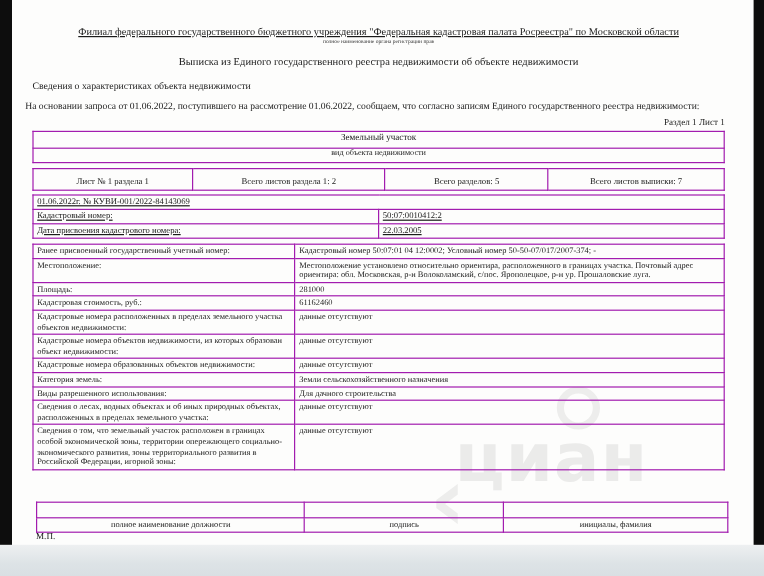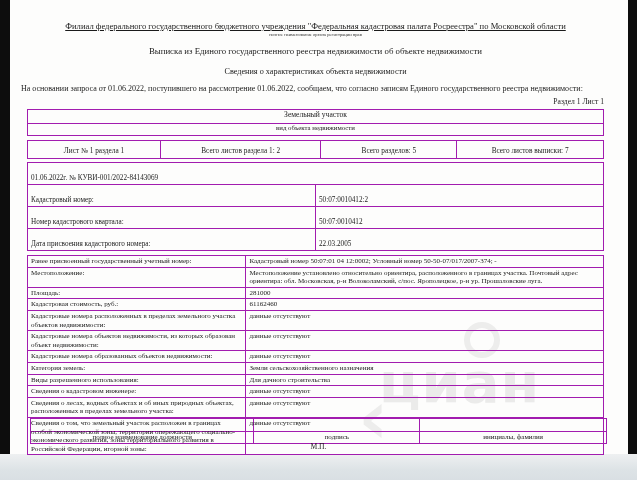--- a/index.html
+++ b/index.html
@@ -30,41 +30,41 @@
     border:6px solid #ededec;border-radius:50%;
   }
   .wm-angle{
     position:absolute;left:-2px;top:52px;
     font-family:"DejaVu Sans", sans-serif;font-weight:bold;font-size:74px;color:#ededec;
   }
   .content{position:absolute;left:27px;top:0;width:577px;z-index:2;}
   .org-line{margin-top:21px;text-align:center;font-size:8.6px;text-decoration:underline;}
   .org-caption{margin-top:1px;text-align:center;font-size:4.6px;color:#333;}
   .doc-title{margin-top:9px;text-align:center;font-size:8.8px;}
-  .section-title{margin-top:11px;text-align:center;font-size:8.2px;}
+  .section-title{margin-top:11px;text-align:left;font-size:8.2px;}
   .request-line{margin-top:8px;margin-left:-6px;margin-right:-6px;text-align:left;font-size:8px;}
   .section-sheet{margin-top:4px;text-align:right;font-size:7.6px;}
   table{border-collapse:collapse;width:100%;table-layout:fixed;background:transparent;}
   td{border:1px solid #a21caf;padding:0 3px;vertical-align:top;overflow:hidden;}
   .t1{margin-top:3px;}
   .t1 td{text-align:center;}
   .t1 .t1-main{font-size:7.6px;height:13px;}
   .t1 .t1-cap{font-size:6.8px;height:11px;}
   .t2{margin-top:4px;font-size:7.3px;}
   .t2 td{text-align:center;height:12px;padding-top:5px;}
   .t3{margin-top:3px;font-size:7.2px;}
-  .t3 td{height:10px;padding-top:11px;}
+  .t3 td{height:10px;padding-top:1px;text-decoration:underline;}
   .t4{margin-top:4px;font-size:7px;line-height:8.6px;}
   .t4 td{padding:1px 3px;}
   .col-label{width:36.7%;}
   .footer-table{position:absolute;left:30px;top:418px;width:577px;font-size:7px;}
   .footer-table .f-empty td{height:12px;}
   .footer-table .f-labels td{height:10px;text-align:center;padding-top:1px;}
   .fc1{width:39%;} .fc2{width:28.6%;} .fc3{width:32.4%;}
-  .stamp{position:absolute;left:30px;top:442px;width:577px;text-align:center;font-size:7.6px;z-index:2;}
+  .stamp{position:absolute;left:30px;top:442px;width:577px;text-align:left;font-size:7.6px;z-index:2;}
 </style>
 </head>
 <body>
 
 <div class="edge-strip edge-left"></div>
 <div class="edge-strip edge-right"></div>
 <div class="bottom-band"></div>
 
 <div class="watermark">
   <div class="wm-pin"></div>
@@ -106,24 +106,20 @@
   <table class="t3">
     <tbody>
         <tr>
           <td colspan="2">01.06.2022г. № КУВИ-001/2022-84143069</td>
         </tr>
     <tr>
       <td class="col-label">Кадастровый номер:</td>
       <td>50:07:0010412:2</td>
     </tr>
     <tr>
-      <td class="col-label">Номер кадастрового квартала:</td>
-      <td>50:07:0010412</td>
-    </tr>
-    <tr>
       <td class="col-label">Дата присвоения кадастрового номера:</td>
       <td>22.03.2005</td>
     </tr>
   </tbody>
     </table>
 
   <table class="t4">
     <tbody>
         <tr>
       <td class="col-label">Ранее присвоенный государственный учетный номер:</td>
@@ -155,24 +151,20 @@
     </tr>
     <tr>
       <td class="col-label">Категория земель:</td>
       <td>Земли сельскохозяйственного назначения</td>
     </tr>
     <tr>
       <td class="col-label">Виды разрешенного использования:</td>
       <td>Для дачного строительства</td>
     </tr>
     <tr>
-      <td class="col-label">Сведения о кадастровом инженере:</td>
-      <td>данные отсутствуют</td>
-    </tr>
-    <tr>
       <td class="col-label">Сведения о лесах, водных объектах и об иных природных объектах, расположенных в пределах земельного участка:</td>
       <td>данные отсутствуют</td>
     </tr>
     <tr>
       <td class="col-label">Сведения о том, что земельный участок расположен в границах особой экономической зоны, территории опережающего социально-экономического развития, зоны территориального развития в Российской Федерации, игорной зоны:</td>
       <td>данные отсутствуют</td>
     </tr>
   </tbody>
     </table>
 

